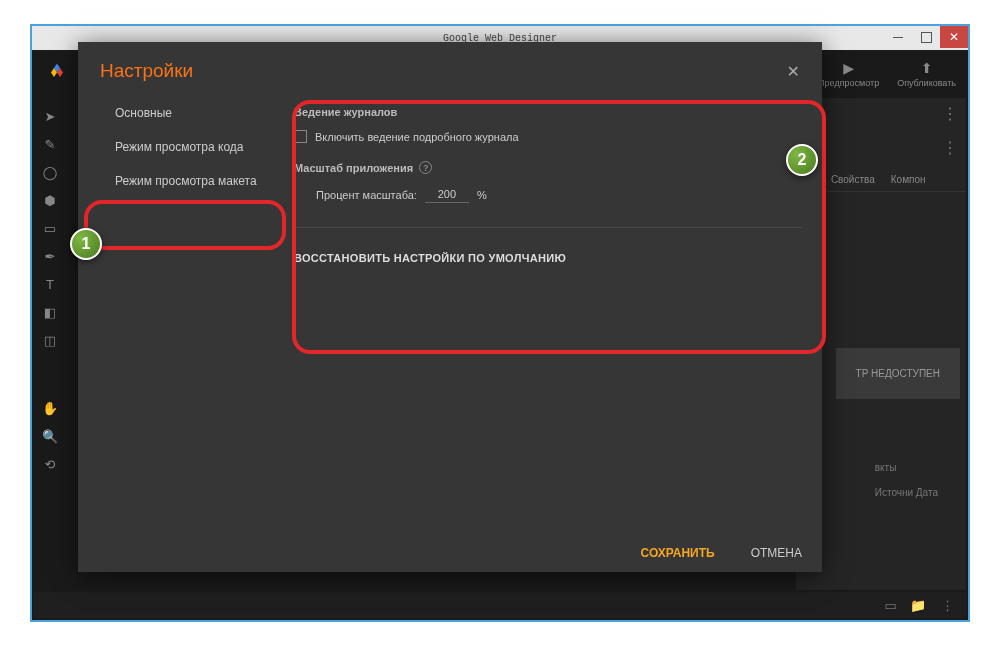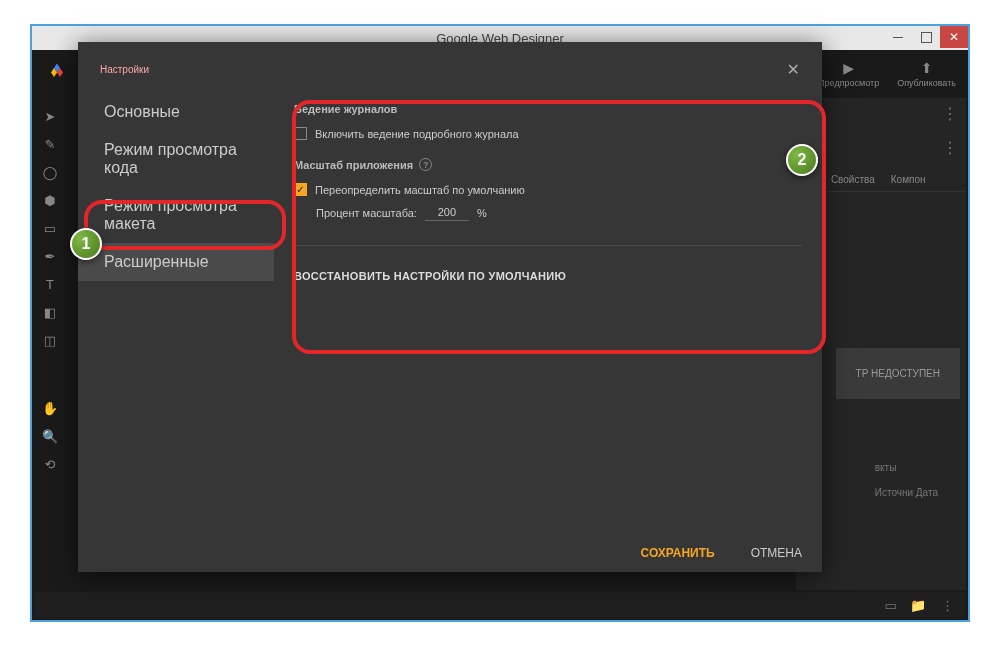--- a/index.html
+++ b/index.html
@@ -1,21 +1,21 @@
 <!DOCTYPE html>
 <html><head>
 <meta charset="utf-8">
 <style>
 * { box-sizing: border-box; margin: 0; padding: 0; font-family: Arial, sans-serif; }
 body { background: #fff; width: 1000px; height: 646px; overflow: hidden; position: relative; }
 
 .outer-frame { position: absolute; left: 30px; top: 24px; width: 940px; height: 598px; border: 2px solid #4aa3df; background: #1a1a1a; }
 
 .titlebar { height: 24px; background: #e8e8e8; display: flex; align-items: center; position: relative; }
-.titlebar-title { flex: 1; text-align: center; font-size: 13px; color: #444; }
+.titlebar-title { flex: 1; text-align: center; font-size: 10px; color: #444; font-family: Liberation Mono, monospace; }
 .titlebar-btns { position: absolute; right: 0; top: 0; display: flex; }
 .tbtn { width: 28px; height: 22px; display: flex; align-items: center; justify-content: center; font-size: 11px; }
 .tbtn.min::before { content: ""; width: 10px; height: 1px; background: #555; }
 .tbtn.max::before { content: ""; width: 9px; height: 9px; border: 1px solid #555; }
 .tbtn.close { background: #c94742; color: #fff; }
 .tbtn.close::before { content: "✕"; font-size: 12px; }
 
 .app { position: absolute; top: 26px; left: 2px; right: 2px; bottom: 2px; background: #1a1a1a; }
 .app-logo { position: absolute; left: 14px; top: 10px; }
 
@@ -37,25 +37,25 @@
 .right-badge { position: absolute; top: 250px; right: 6px; background: #3a3a3a; padding: 20px; font-size: 10px; color: #999; }
 .right-labels { position: absolute; top: 350px; right: 28px; font-size: 10px; color: #777; }
 .right-labels div { margin-top: 14px; }
 
 .bottom-bar { position: absolute; left: 0; right: 0; bottom: 0; height: 26px; background: #1f1f1f; display: flex; justify-content: flex-end; align-items: center; padding-right: 12px; gap: 14px; }
 .bottom-bar .icon { color: #777; font-size: 13px; }
 
 
 .dialog { position: absolute; left: 78px; top: 42px; width: 744px; height: 530px; background: #363636; box-shadow: 0 4px 24px rgba(0,0,0,0.6); z-index: 10; }
 .dialog-header { padding: 18px 22px 14px; display: flex; justify-content: space-between; align-items: center; }
-.dialog-title { color: #fca5a5; font-size: 10px; }
+.dialog-title { color: #f97316; font-size: 19px; }
 .dialog-close { color: #aaa; font-size: 16px; cursor: pointer; }
 .dialog-body { display: flex; height: 440px; }
 .dialog-sidebar { width: 196px; }
-.ds-item { padding: 10px 26px; font-size: 16px; color: #ccc; cursor: pointer; }
+.ds-item { padding: 10px 16px; font-size: 12px; color: #ccc; cursor: pointer; margin-left: 21px; }
 .ds-item.active { background: #4a4a4a; }
 .dialog-content { flex: 1; padding: 0 20px; position: relative; }
 
 .section-title { font-size: 11px; color: #bbb; font-weight: bold; margin: 10px 0 12px; }
 .chk-row { display: flex; align-items: center; gap: 8px; font-size: 11px; color: #ccc; margin-bottom: 18px; }
 .chk { width: 13px; height: 13px; border: 1px solid #888; display: inline-flex; align-items: center; justify-content: center; }
 .chk.checked { background: #f5a623; border-color: #f5a623; color: #222; font-size: 10px; }
 .chk.checked::before { content: "✓"; }
 .help-ico { width: 13px; height: 13px; border: 1px solid #888; border-radius: 50%; font-size: 9px; color: #888; display: inline-flex; align-items: center; justify-content: center; margin-left: 6px; }
 .sub-row { margin-left: 22px; font-size: 11px; color: #ccc; display: flex; align-items: center; gap: 8px; margin-top: 8px; }
@@ -156,35 +156,30 @@
 <div class="dialog">
   <div class="dialog-header">
     <div class="dialog-title">Настройки</div>
     <div class="dialog-close">✕</div>
   </div>
   <div class="dialog-body">
     <div class="dialog-sidebar">
       <div class="ds-item">Основные</div>
       <div class="ds-item">Режим просмотра кода</div>
       <div class="ds-item">Режим просмотра макета</div>
-      <div class="ds-item active">Расширенные</div>
     </div>
     <div class="dialog-content">
       <div class="section-title">Ведение журналов</div>
       <div class="chk-row">
         <span class="chk"></span>
         <span>Включить ведение подробного журнала</span>
       </div>
       <div class="section-title" style="display:flex;align-items:center">
         <span>Масштаб приложения</span>
         <span class="help-ico">?</span>
-      </div>
-      <div class="chk-row" style="margin-bottom:6px">
-        <span class="chk checked"></span>
-        <span>Переопределить масштаб по умолчанию</span>
       </div>
       <div class="sub-row">
         <span>Процент масштаба:</span>
         <input class="num-input" value="200" style="">
         <span>%</span>
       </div>
       <div class="divider"></div>
       <div class="restore-btn">ВОССТАНОВИТЬ НАСТРОЙКИ ПО УМОЛЧАНИЮ</div>
     </div>
   </div>

